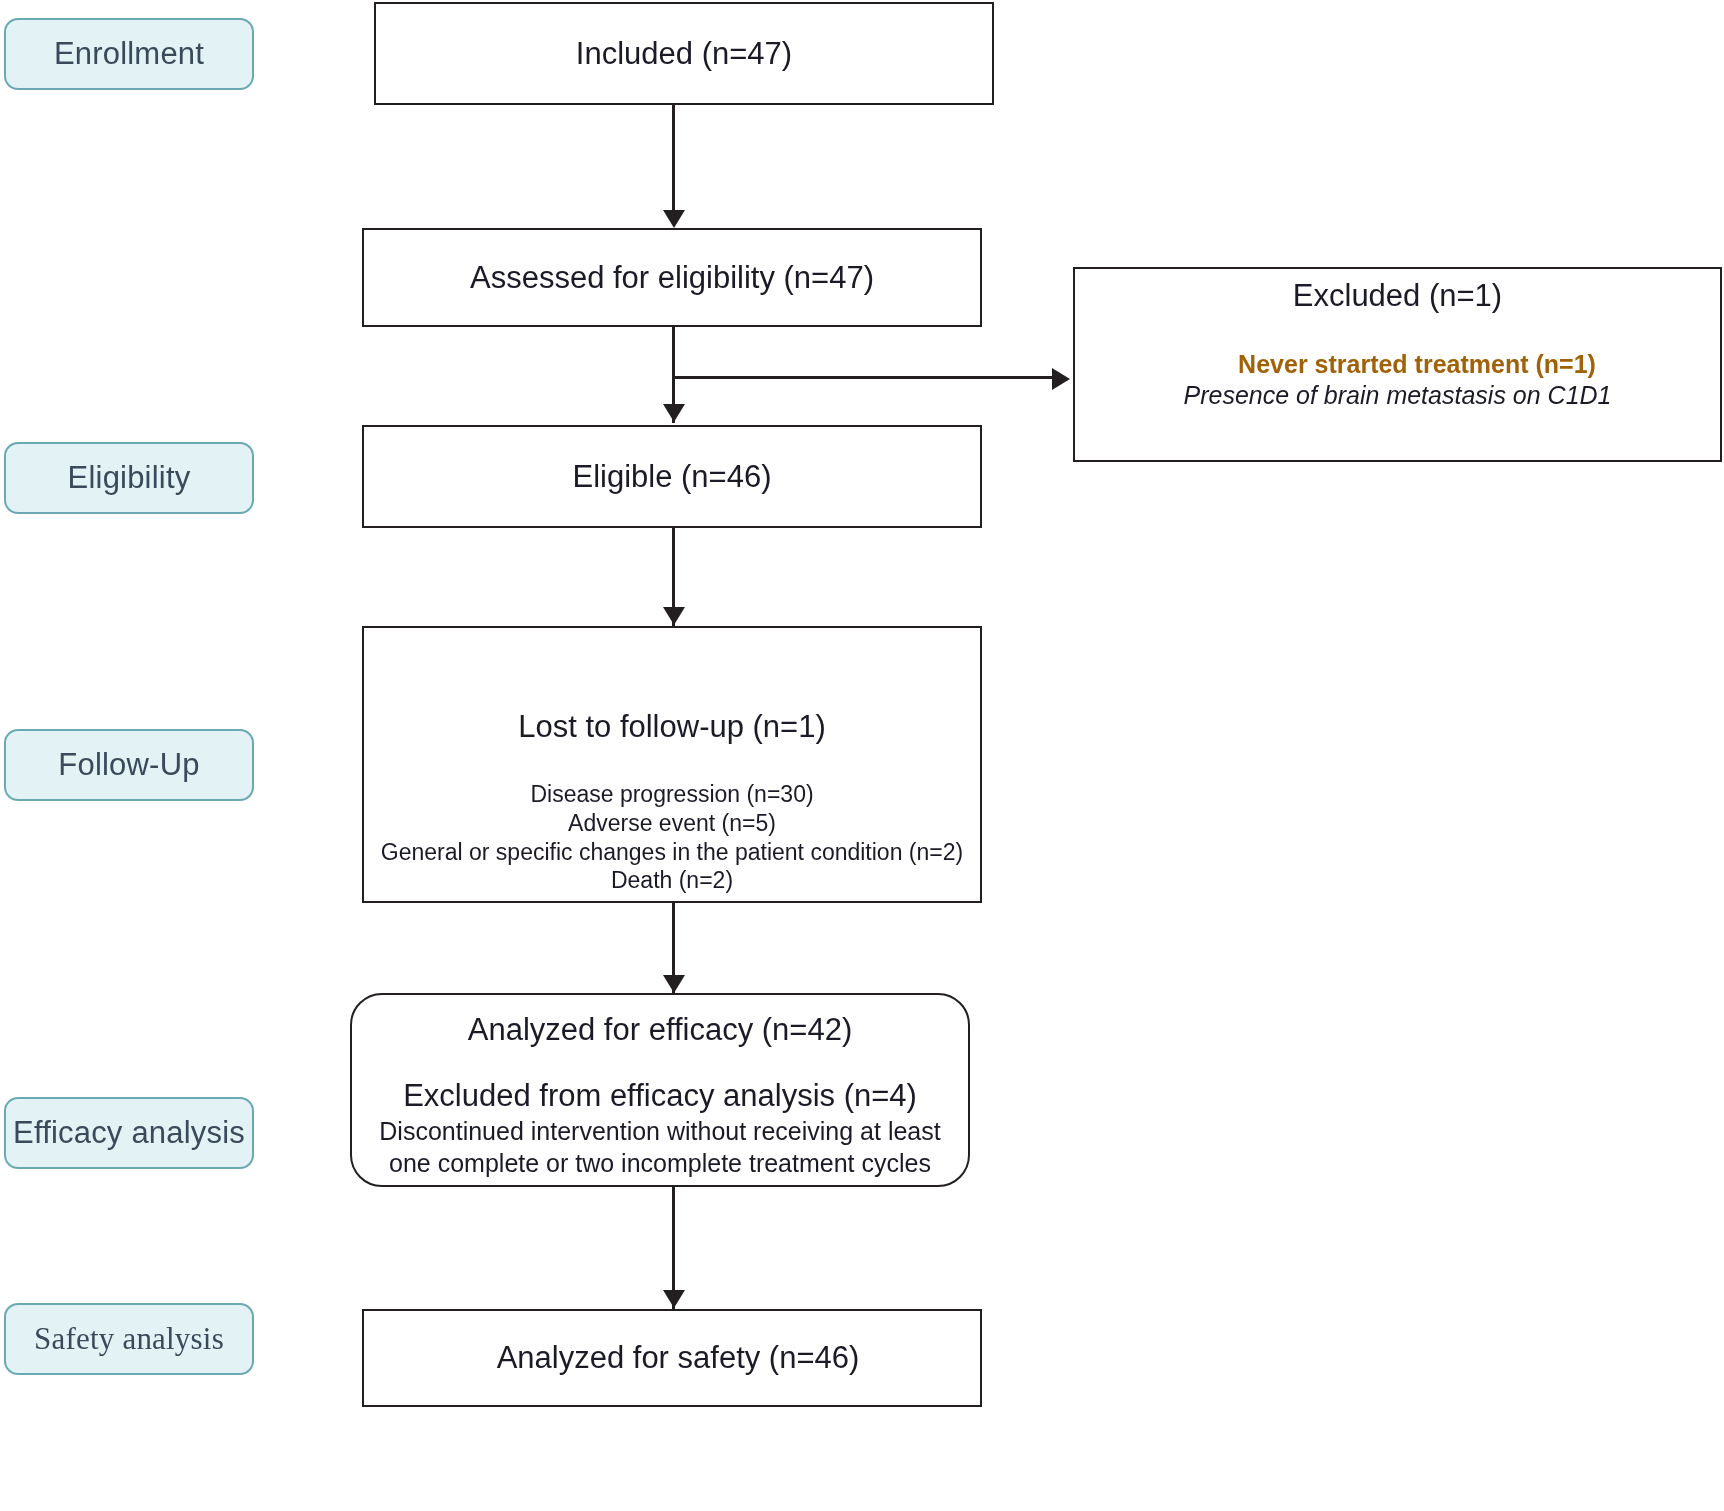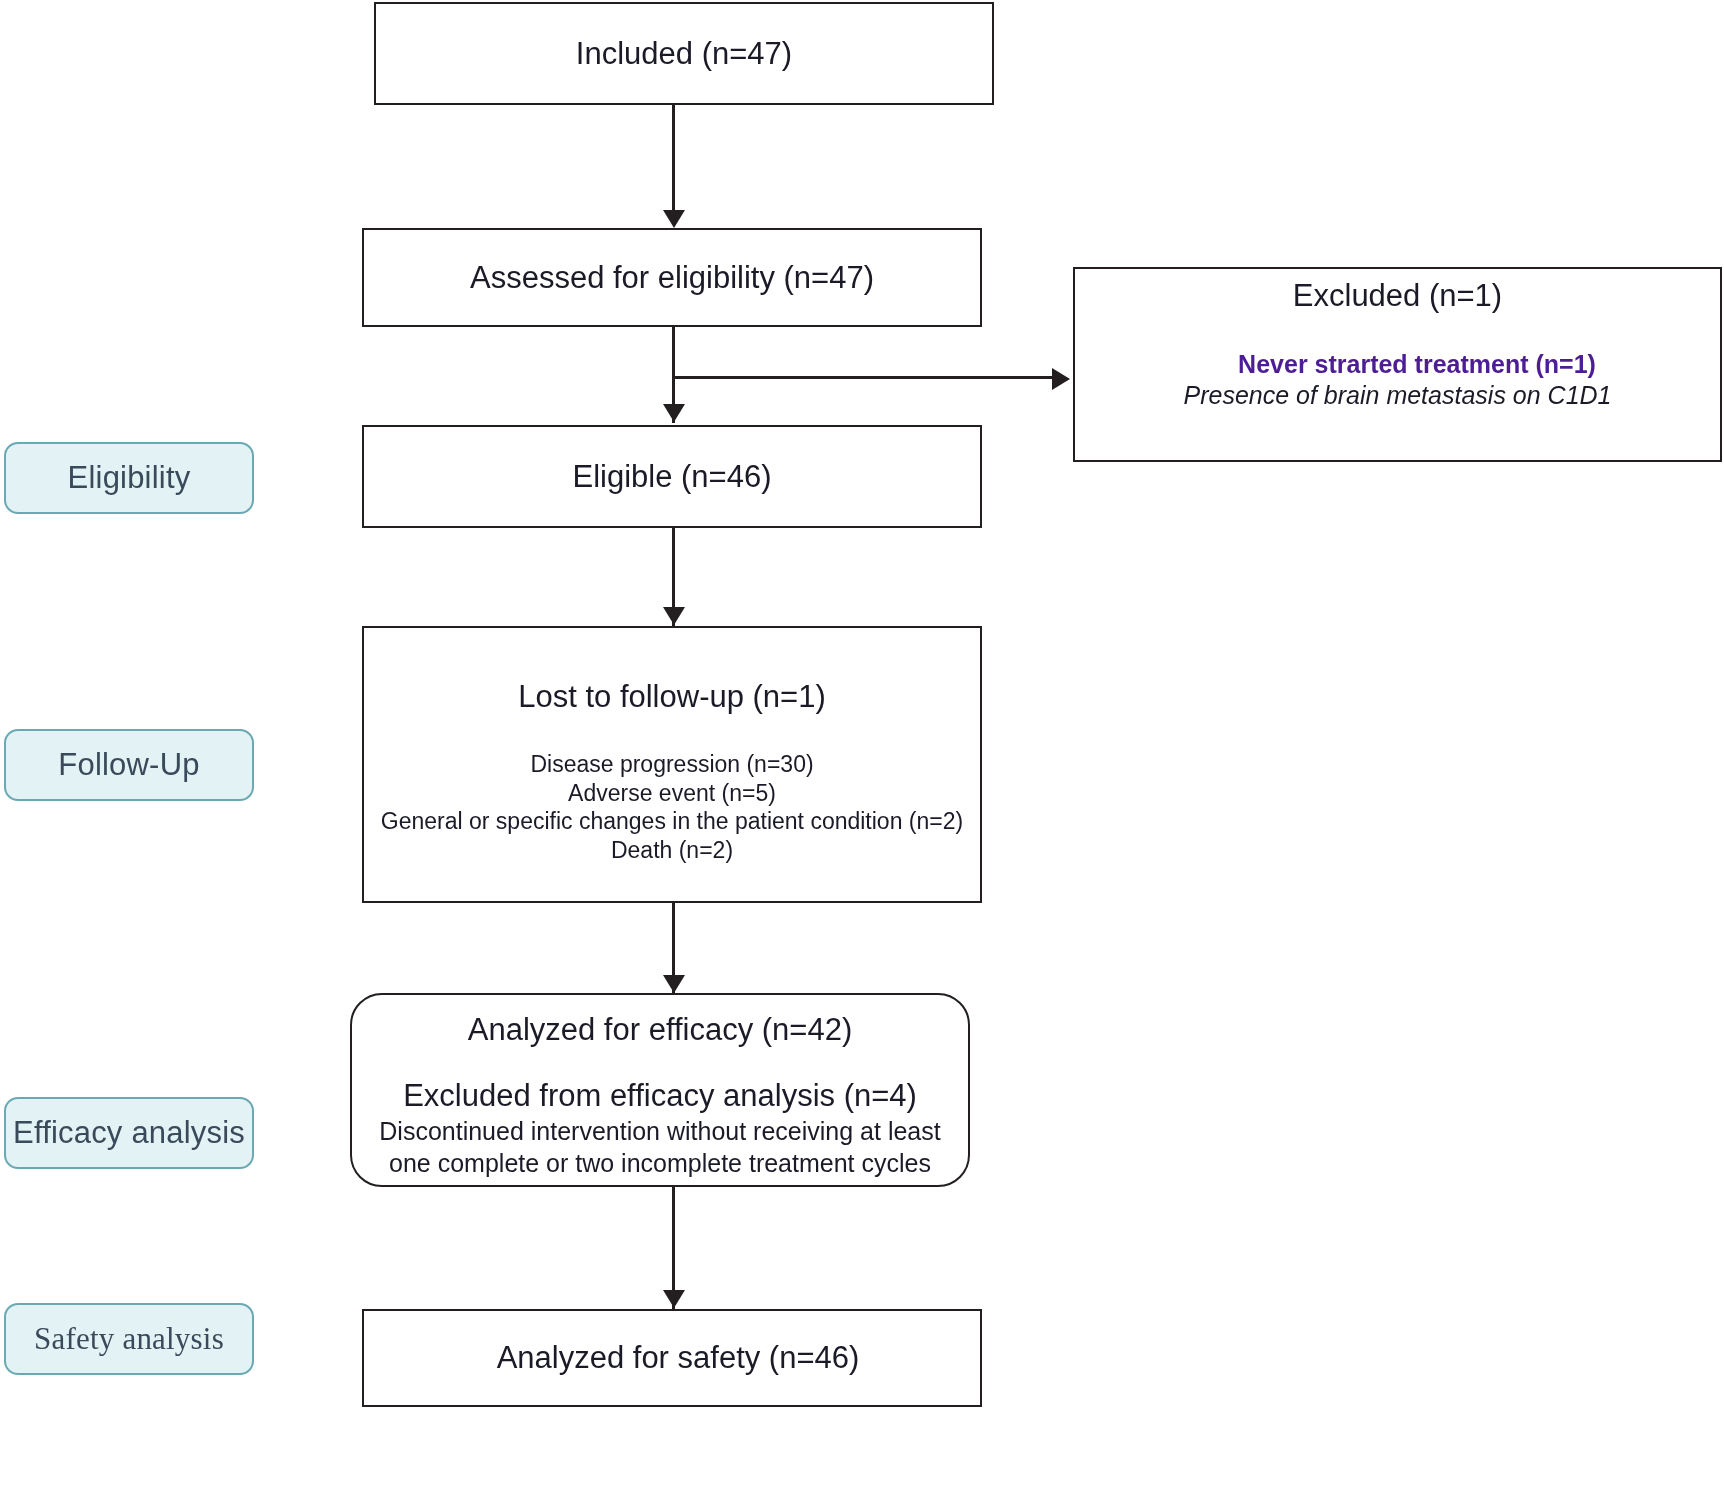--- a/index.html
+++ b/index.html
@@ -62,21 +62,21 @@
   }
   .line-sub-wrap {
     font-size: 25px;
     line-height: 1.24;
     color: #1b1b28;
   }
   .line-bold {
     font-size: 25px;
     font-weight: bold;
     line-height: 1.25;
-    color: #4c1d95;
+    color: #a16207;
     white-space: nowrap;
     margin-left: 39px;
   }
   .line-italic {
     font-size: 25px;
     font-style: italic;
     line-height: 1.25;
     color: #1b1b28;
     white-space: nowrap;
   }
@@ -109,20 +109,23 @@
     border-top: 11px solid transparent;
     border-bottom: 11px solid transparent;
     border-left: 18px solid #231f20;
   }
 </style>
 </head>
 <body>
 
 <div id="canvas">
 
+  <div class="stage-pill" style="left:4px; top:18px; width:250px; height:72px;">
+    <span>Enrollment</span>
+  </div>
 
   <div class="stage-pill" style="left:4px; top:442px; width:250px; height:72px;">
     <span>Eligibility</span>
   </div>
 
   <div class="stage-pill" style="left:4px; top:729px; width:250px; height:72px;">
     <span>Follow-Up</span>
   </div>
 
   <div class="stage-pill" style="left:4px; top:1053px; width:250px; height:72px;margin-top:44px;">
@@ -163,21 +166,21 @@
     <div class="line-main">Excluded (n=1)</div>
     <div class="gap-md"></div>
     <div class="line-bold">Never strarted treatment (n=1)</div>
     <div class="line-italic">Presence of brain metastasis on C1D1</div>
   </div>
 
   <div class="flow-box" style="left:362px; top:425px; width:620px; height:103px;">
     <div class="line-main">Eligible (n=46)</div>
   </div>
 
-  <div class="flow-box" style="left:362px; top:626px; width:620px; height:277px; justify-content:center; padding-top:20px;">
+  <div class="flow-box" style="left:362px; top:626px; width:620px; height:277px; justify-content:flex-end; padding-top:20px;">
     <div class="line-main">Lost to follow-up (n=1)</div>
     <div class="gap-md"></div>
     <div class="line-sub">Disease progression (n=30)</div>
     <div class="line-sub">Adverse event  (n=5)</div>
     <div class="line-sub">General or specific changes in the patient condition (n=2)</div>
     <div class="line-sub">Death (n=2)</div>
   </div>
 
   <div class="flow-box" style="left:350px; top:993px; width:620px; height:194px; justify-content:space-between; padding-top:16px;border-radius:32px;">
     <div class="line-main">Analyzed for efficacy (n=42)</div>

